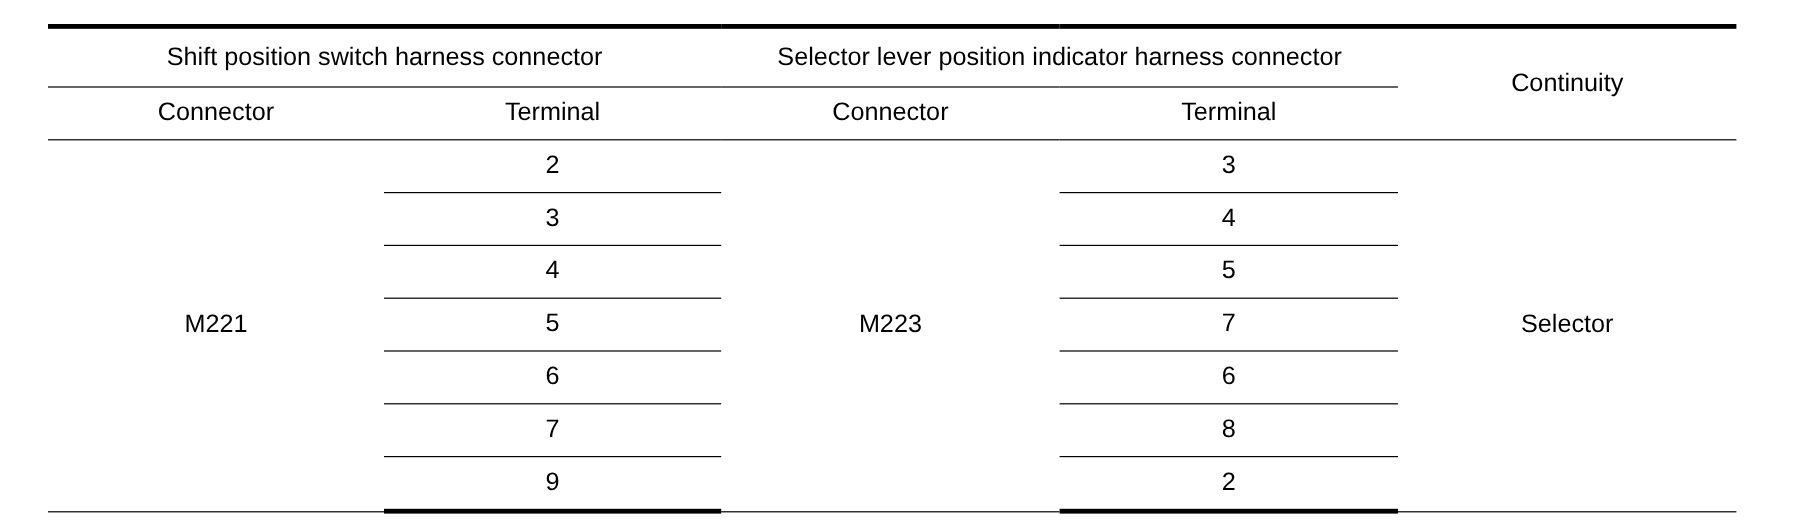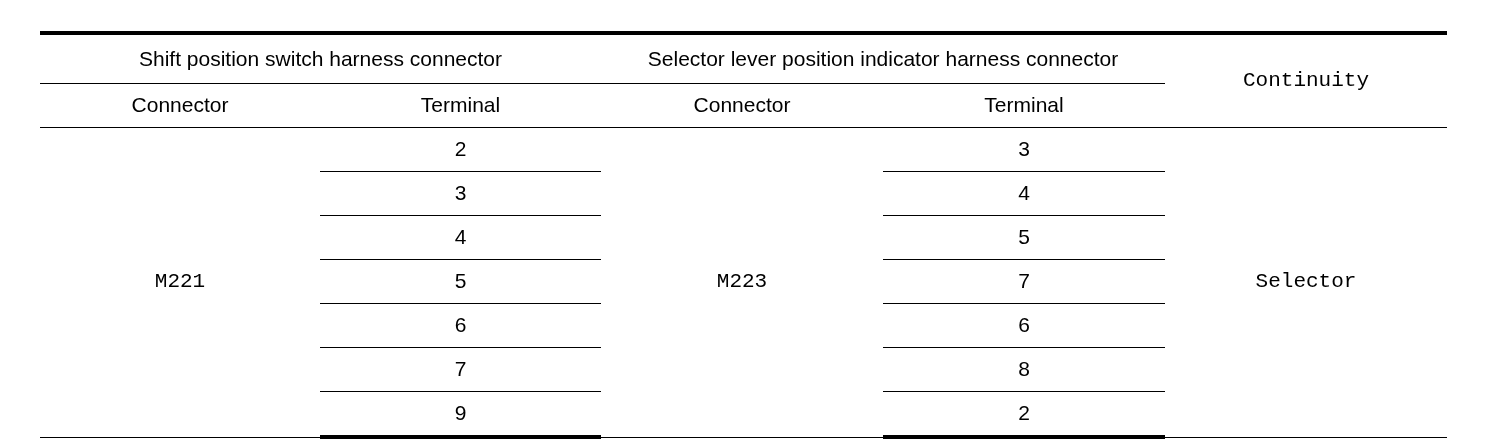--- a/index.html
+++ b/index.html
@@ -19,21 +19,21 @@
     position: relative;
     width: 1504px;
     height: 440px;
     background: #ffffff;
   }
 
   
   .continuity-table {
     position: absolute;
     left: 40px;
-    top: 31px;
+    top: 20px;
     width: 1407px;
     border-collapse: collapse;
     table-layout: fixed;
     background: #ffffff;
   }
 
   .continuity-table td,
   .continuity-table th {
     border: 1px solid #000000;
     border-left: none;
@@ -64,21 +64,21 @@
   .body-row       > * { height: 43px; }
 
   
   col.c-conn-a { width: 280px; }
   col.c-term-a { width: 281px; }
   col.c-conn-b { width: 282px; }
   col.c-term-b { width: 282px; }
   col.c-cont   { width: 282px; }
 
   .cell-group-title { font-size: 21px; }
-  .cell-merged { font-size: 21px; font-family: Liberation Mono, monospace; }
+  .cell-merged { font-size: 21px; }
 </style>
 </head>
 <body>
 
 <div class="sheet">
 
   <table class="continuity-table">
     <colgroup>
       <col class="c-conn-a">
       <col class="c-term-a">

